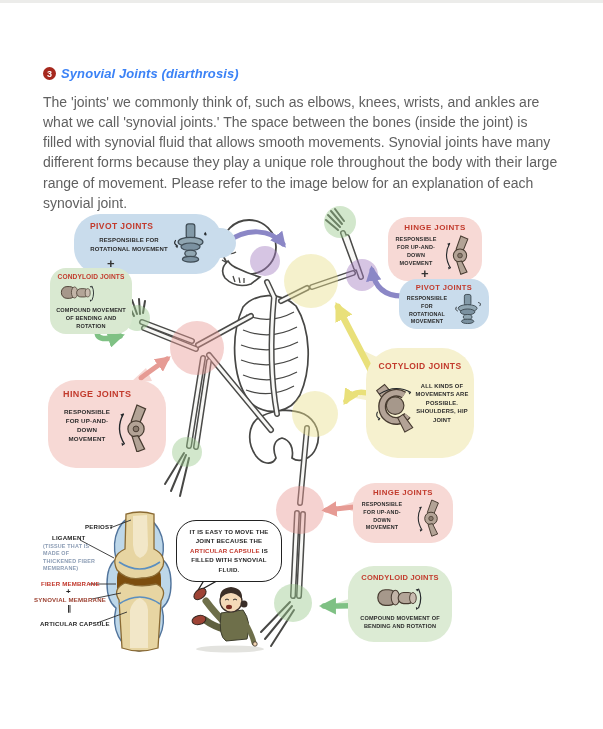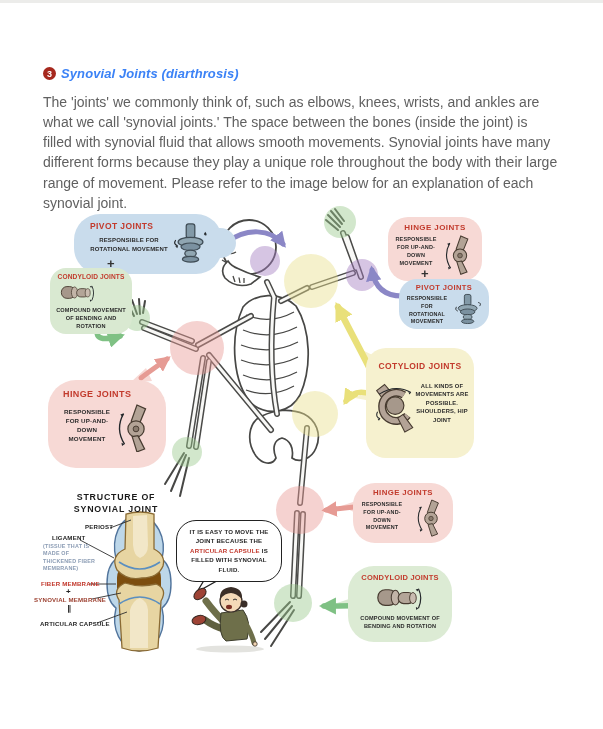--- a/index.html
+++ b/index.html
@@ -45,21 +45,21 @@
   #b-hinge-tr{left:388px;top:217px;width:94px;height:64px;background:#f7d9d5;border-radius:20px;}
   #b-hinge-tr .bt{left:0;top:6px;width:100%;text-align:center;font-size:8px;}
   #b-hinge-tr .bd{left:4px;top:19px;width:48px;font-size:5.5px;}
   #b-hinge-tr .icon{right:4px;top:16px;}
 
   #b-pivot-tr{left:399px;top:279px;width:90px;height:50px;background:#c9dcec;border-radius:18px;}
   #b-pivot-tr .bt{left:0;top:4px;width:100%;text-align:center;font-size:7.5px;}
   #b-pivot-tr .bd{left:5px;top:16px;width:46px;font-size:5.4px;}
   #b-pivot-tr .icon{right:5px;top:13px;}
 
-  #b-cotyloid{left:366px;top:348px;width:108px;height:110px;background:#f6f1cf;border-radius:20px;}
+  #b-cotyloid{left:366px;top:348px;width:108px;height:110px;background:#f6f1cf;border-radius:32px;}
   #b-cotyloid .bt{left:0;top:13px;width:100%;text-align:center;font-size:8.5px;}
   #b-cotyloid .icon{left:8px;top:32px;}
   #b-cotyloid .bd{right:5px;top:34px;width:54px;font-size:5.8px;}
 
   #b-hinge-l{left:48px;top:380px;width:118px;height:88px;background:#f7d9d5;border-radius:28px;}
   #b-hinge-l .bt{left:15px;top:9px;font-size:9px;}
   #b-hinge-l .bd{left:12px;top:28px;width:54px;font-size:6.2px;}
   #b-hinge-l .icon{right:8px;top:22px;}
 
   #b-hinge-br{left:353px;top:483px;width:100px;height:60px;background:#f7d9d5;border-radius:22px;}
@@ -357,21 +357,20 @@
       <ellipse cx="21" cy="13.5" rx="4.5" ry="8" fill="#c2b4a7" stroke="#473b30" stroke-width="1.1"></ellipse>
       <rect x="24" y="8" width="17" height="12" rx="6" fill="#b3a598" stroke="#473b30" stroke-width="1.2"></rect>
       <ellipse cx="40" cy="14" rx="3.6" ry="6" fill="#c9bcb0" stroke="#473b30" stroke-width="1"></ellipse>
       <path d="M46,4 Q51,14 46,25" stroke="#23272a" stroke-width="1.3" fill="none"></path>
       <path d="M46,4 l-3,0.6 l2,2.4 z" fill="#23272a"></path>
         <path d="M46,25 l-2.8,-1.4 l0.4,3.2 z" fill="#23272a"></path>
     </svg>
     <span class="bd">COMPOUND MOVEMENT OF BENDING AND ROTATION</span>
   </div>
 
-  <div class="struct-title">STRUCTURE OF SYNOVIAL JOINT</div>
   <span class="slabel" id="lbl-periost">PERIOST</span>
   <span class="slabel" id="lbl-ligament">LIGAMENT</span>
   <span class="slabel" id="lbl-lignote">(TISSUE THAT IS MADE OF THICKENED FIBER MEMBRANE)</span>
   <span class="slabel" id="lbl-fiber">FIBER MEMBRANE</span>
   <span class="slabel" id="lbl-plus2">+</span>
   <span class="slabel" id="lbl-synovial">SYNOVIAL MEMBRANE</span>
   <span class="slabel" id="lbl-eq">∥</span>
   <span class="slabel" id="lbl-capsule">ARTICULAR CAPSULE</span>
 
   <div id="speech">

